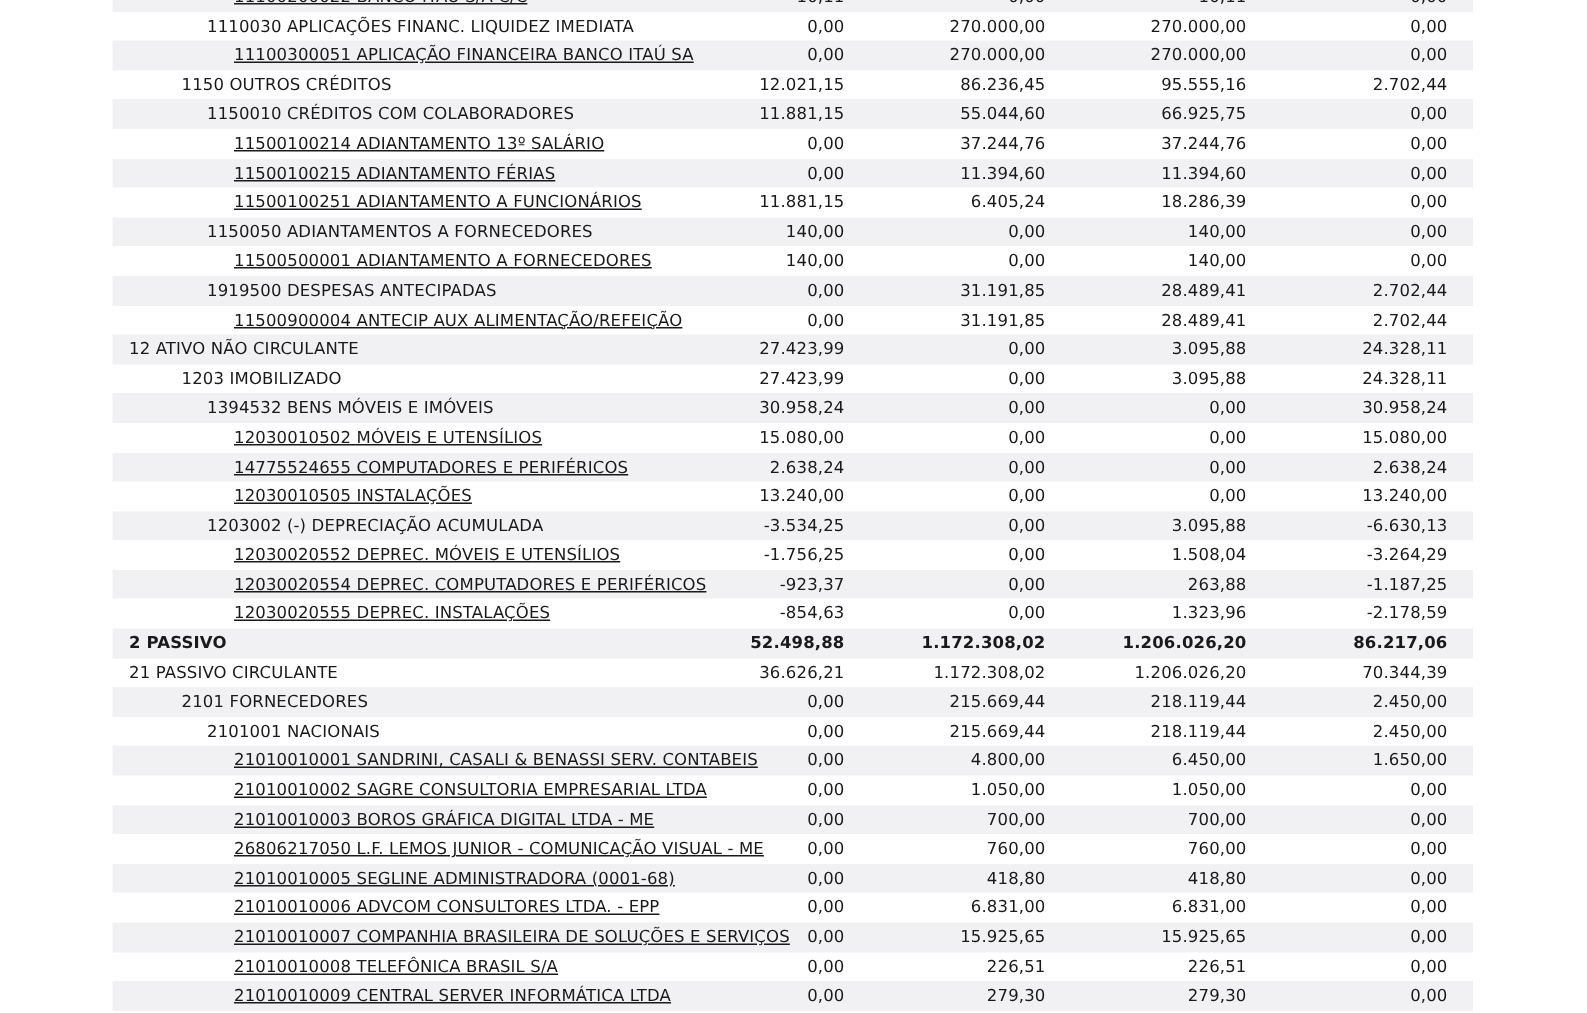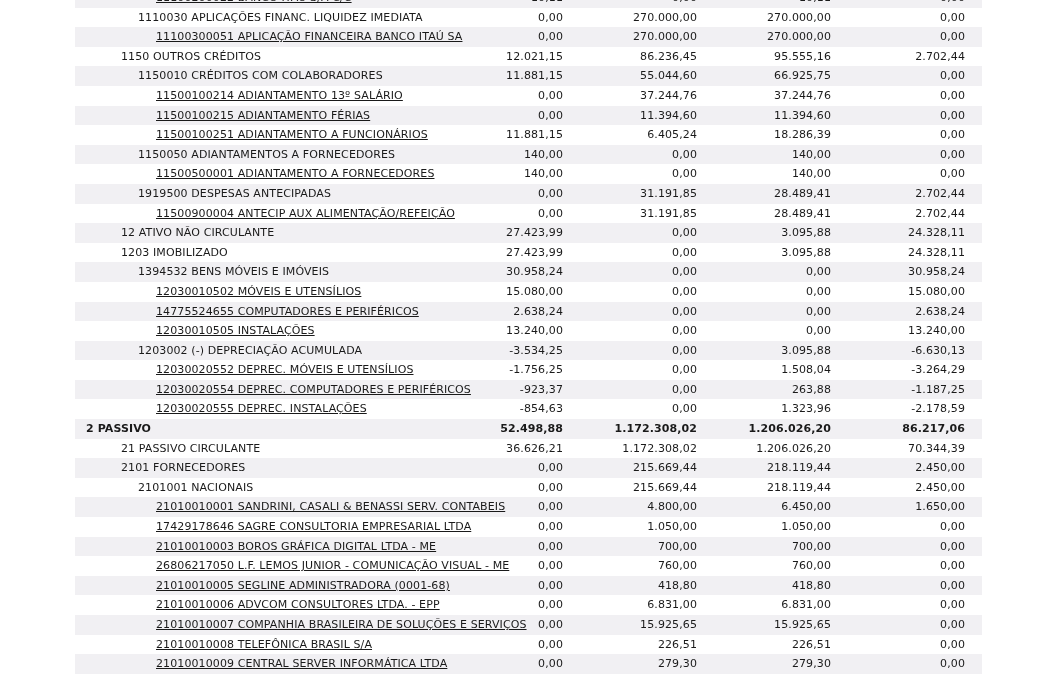--- a/index.html
+++ b/index.html
@@ -10,21 +10,21 @@
          letter-spacing: 0.1px; white-space: nowrap; }
   .row.alt { background: #f1f0f3; }
   .row.bold { font-weight: bold; }
   .cell { position: absolute; top: 0; }
   .name { left: 0; }
   .c1 { right: 419px; text-align: right; }
   .c2 { right: 285px; text-align: right; }
   .c3 { right: 151px; text-align: right; }
   .c4 { right: 17px; text-align: right; }
   .lvl0 { padding-left: 11px; }
-  .lvl1 { padding-left: 46px; }
+  .lvl1 { padding-left: 11px; }
   .lvl2 { padding-left: 46px; }
   .lvl3 { padding-left: 63px; }
   .lvl4 { padding-left: 81px; text-decoration: underline; }
 </style>
 </head>
 <body>
 
 <div class="table" id="tbl">
     <div class="row alt">
       <span class="cell name lvl4">11100200022 BANCO ITAÚ S/A C/C</span>
@@ -209,21 +209,21 @@
       <span class="cell c4">2.450,00</span>
     </div>
     <div class="row alt">
       <span class="cell name lvl4">21010010001 SANDRINI, CASALI &amp; BENASSI SERV. CONTABEIS</span>
       <span class="cell c1">0,00</span>
       <span class="cell c2">4.800,00</span>
       <span class="cell c3">6.450,00</span>
       <span class="cell c4">1.650,00</span>
     </div>
     <div class="row">
-      <span class="cell name lvl4">17429178646 SAGRE CONSULTORIA EMPRESARIAL LTDA</span>
+      <span class="cell name lvl4">21010010002 SAGRE CONSULTORIA EMPRESARIAL LTDA</span>
       <span class="cell c1">0,00</span>
       <span class="cell c2">1.050,00</span>
       <span class="cell c3">1.050,00</span>
       <span class="cell c4">0,00</span>
     </div>
     <div class="row alt">
       <span class="cell name lvl4">21010010003 BOROS GRÁFICA DIGITAL LTDA - ME</span>
       <span class="cell c1">0,00</span>
       <span class="cell c2">700,00</span>
       <span class="cell c3">700,00</span>

